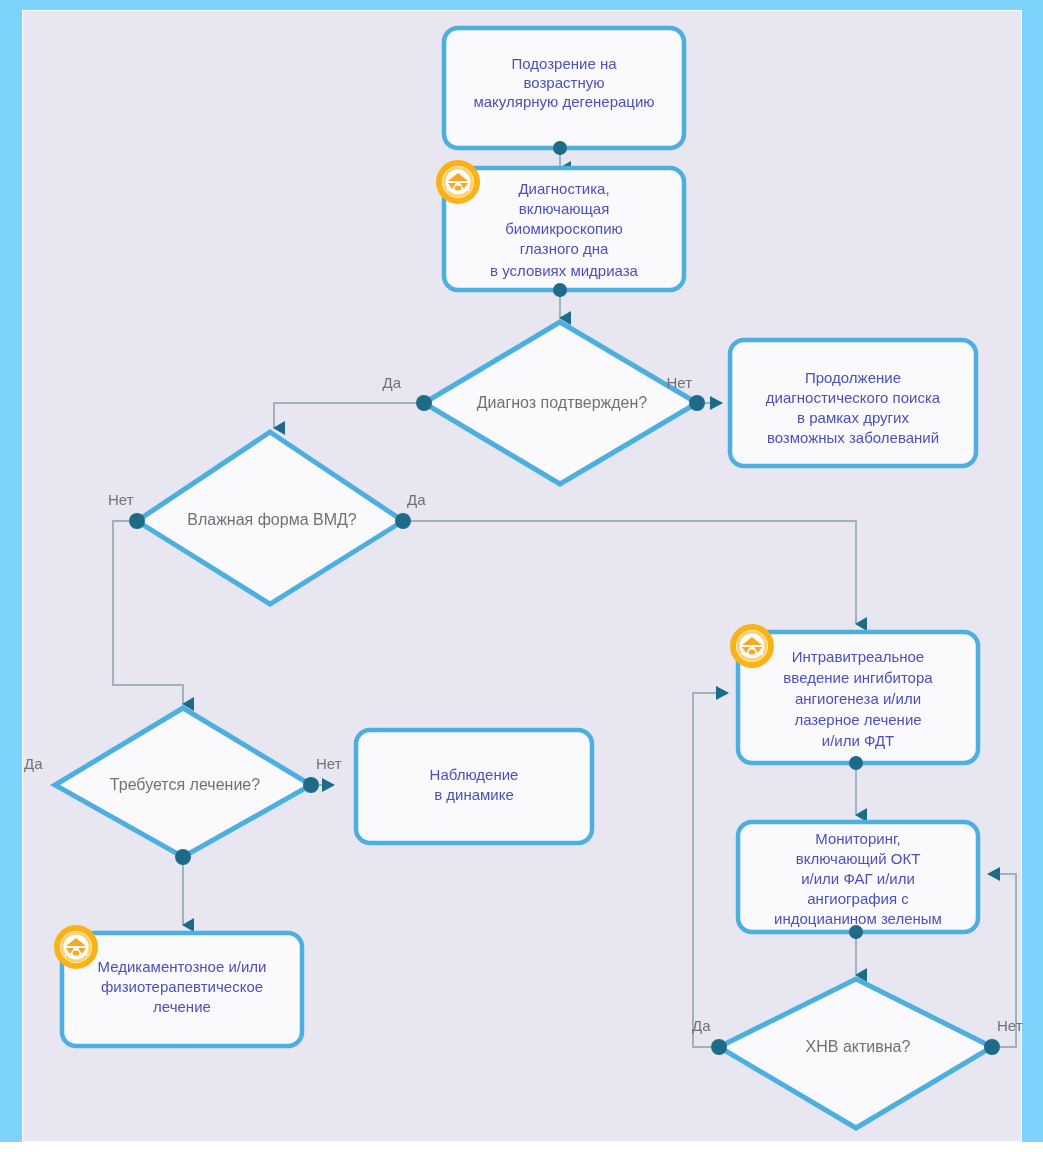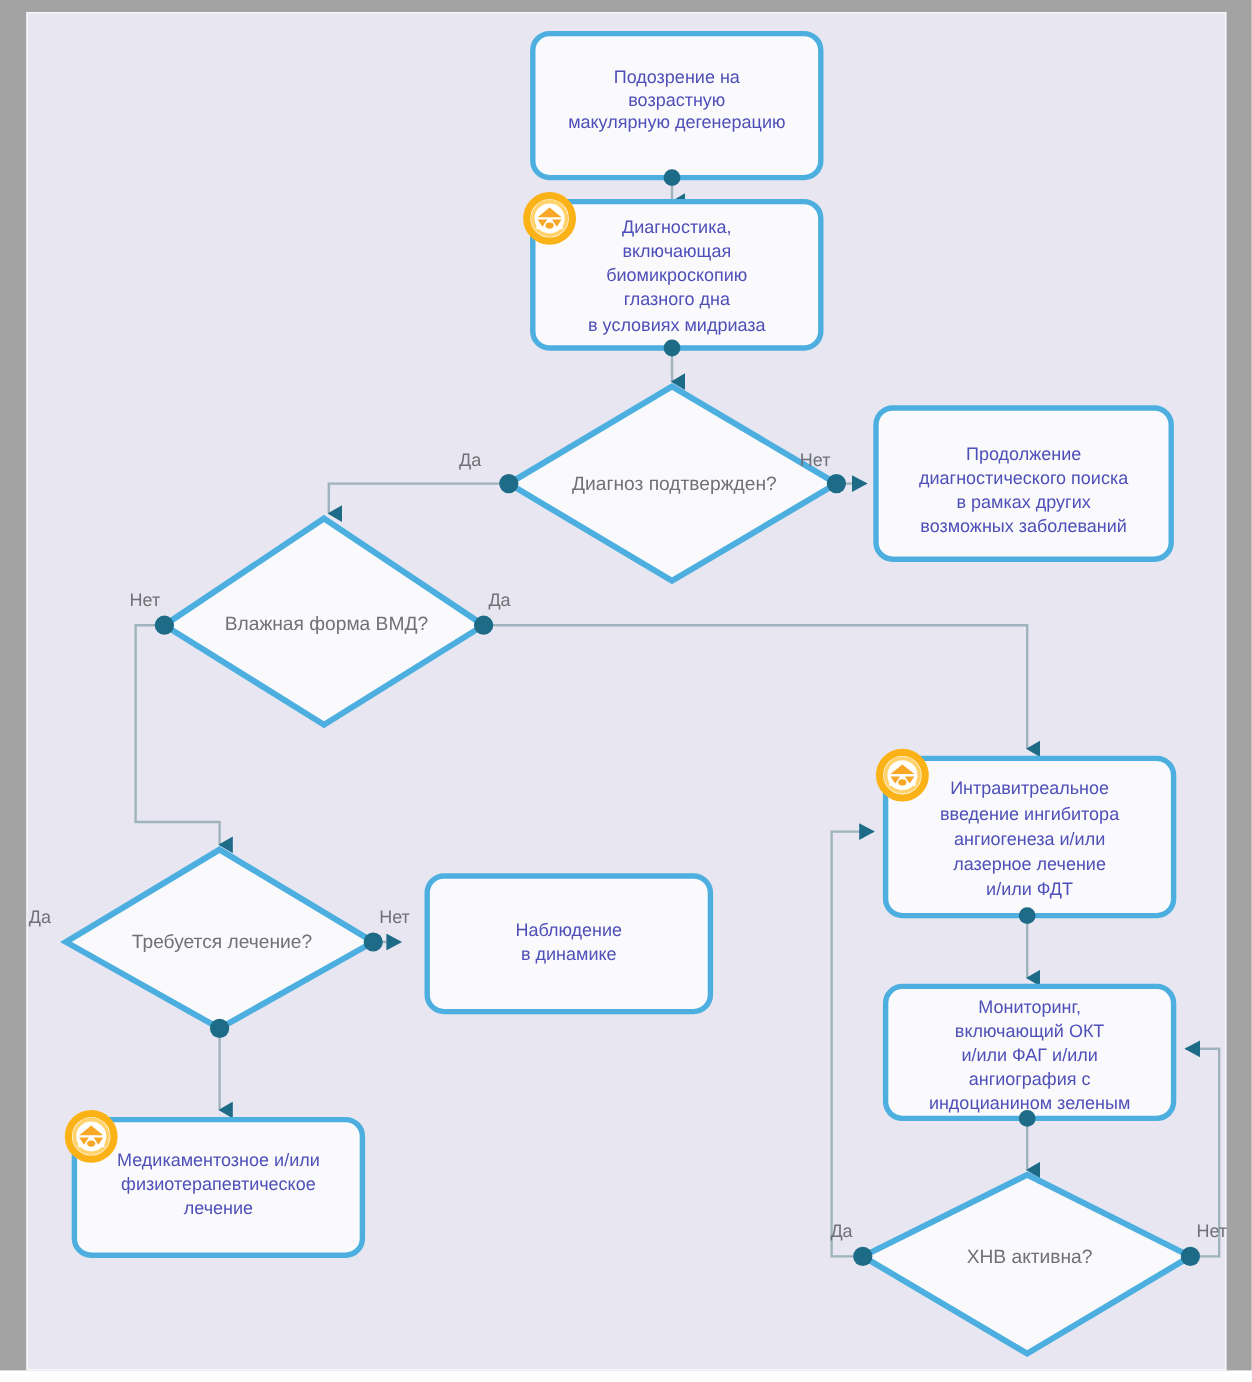--- a/index.html
+++ b/index.html
@@ -5,21 +5,21 @@
 <style>
   html,body{margin:0;padding:0;}
   body{
     width:1043px;height:1152px;
     background:#ffffff;
     font-family:"Liberation Sans","DejaVu Sans",sans-serif;
     overflow:hidden;
   }
   #canvas{
     position:absolute;left:0;top:0;width:1043px;height:1142px;
-    background:#a3a3a3;
+    background:#7dd3fc;
   }
   #board{
     position:absolute;
     left:22px; top:10px; width:1000px; height:1132px;
     background:#e8e7f1;
     border:1px solid #fbfbfd;
     box-sizing:border-box;
   }
   svg#fig{position:absolute;left:0;top:0;width:1043px;height:1152px;}
   .node-text{

